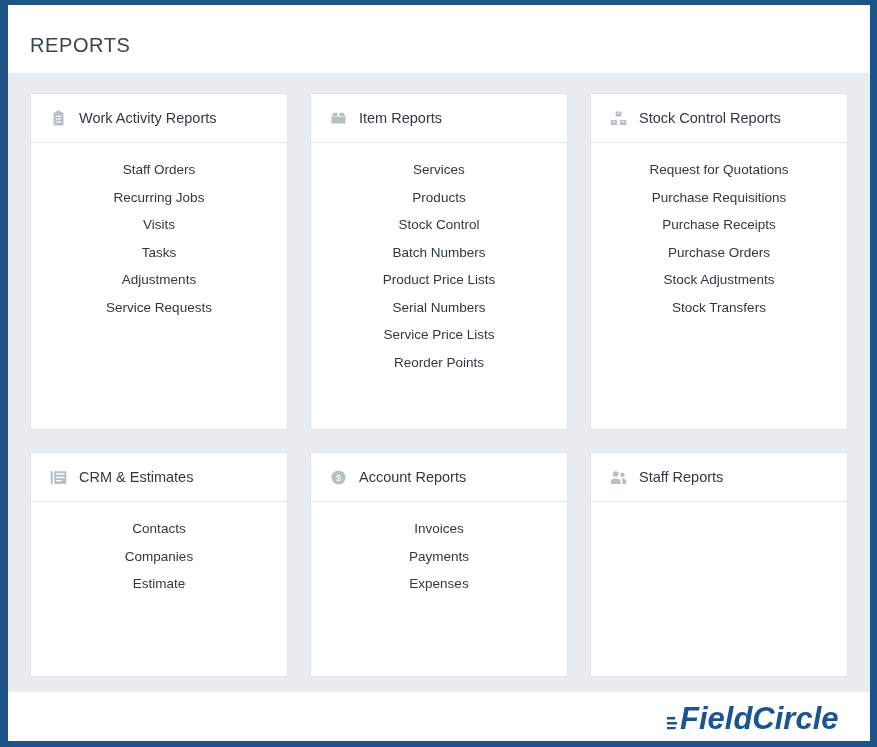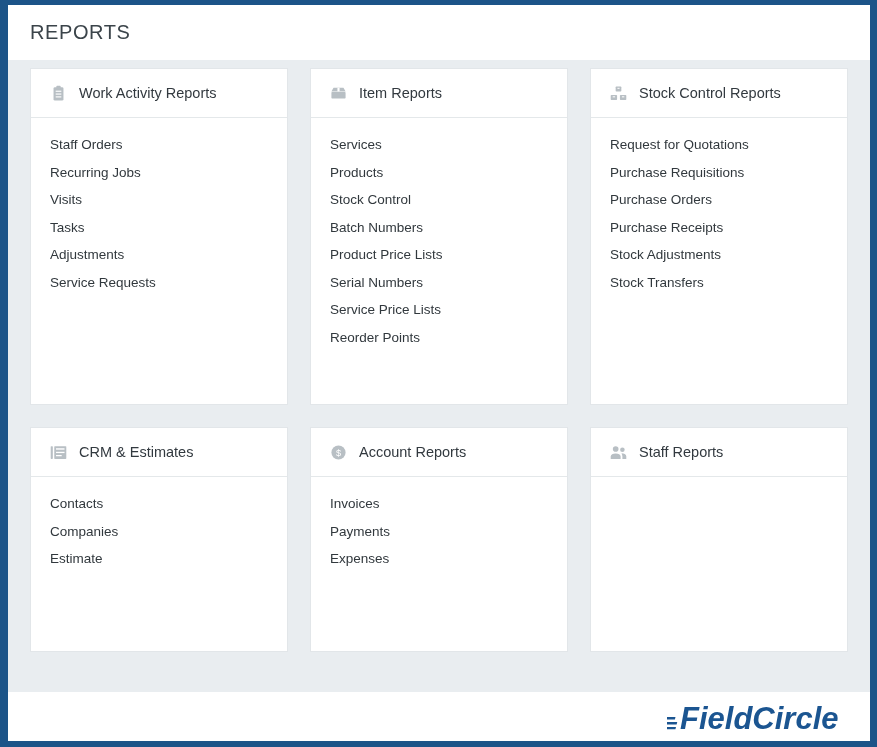--- a/index.html
+++ b/index.html
@@ -21,33 +21,35 @@
     overflow: hidden;
   }
   
   #page-header {
     height: 55px;
     background: #ffffff;
     display: flex;
     align-items: center;
     padding-left: 22px;
     flex: 0 0 auto;
+    margin-top: 13px;
   }
   #page-header .title {
     font-size: 20px;
     letter-spacing: 0.6px;
     color: #3b444a;
     font-weight: 400;
   }
   
   #reports-body {
     background: #e9edf0;
     flex: 1 1 auto;
-    padding: 8px 22px 0 22px;
+    padding: 20px 22px 0 22px;
     overflow: hidden;
+    text-align: center;
   }
   .card-grid {
     display: grid;
     grid-template-columns: repeat(3, 1fr);
     column-gap: 22px;
     row-gap: 22px;
   }
   .report-card {
     background: #ffffff;
     border: 1px solid #e2e6e9;
@@ -173,22 +175,22 @@
               <rect x="10.5" y="4" width="3" height="1.4" fill="#ffffff"></rect>
               <rect x="3.8" y="16" width="3.4" height="1.4" fill="#ffffff"></rect>
               <rect x="16.8" y="16" width="3.4" height="1.4" fill="#ffffff"></rect>
             </svg>
           </span>
           <span class="head-label">Stock Control Reports</span>
         </div>
         <ul class="card-list">
           <li>Request for Quotations</li>
           <li>Purchase Requisitions</li>
+          <li>Purchase Receipts</li>
           <li>Purchase Orders</li>
-          <li>Purchase Receipts</li>
           <li>Stock Adjustments</li>
           <li>Stock Transfers</li>
         </ul>
       </div>
 
     </div>
 
     <div class="card-grid row-2" style="margin-top:22px;">
 
       <div class="report-card">

